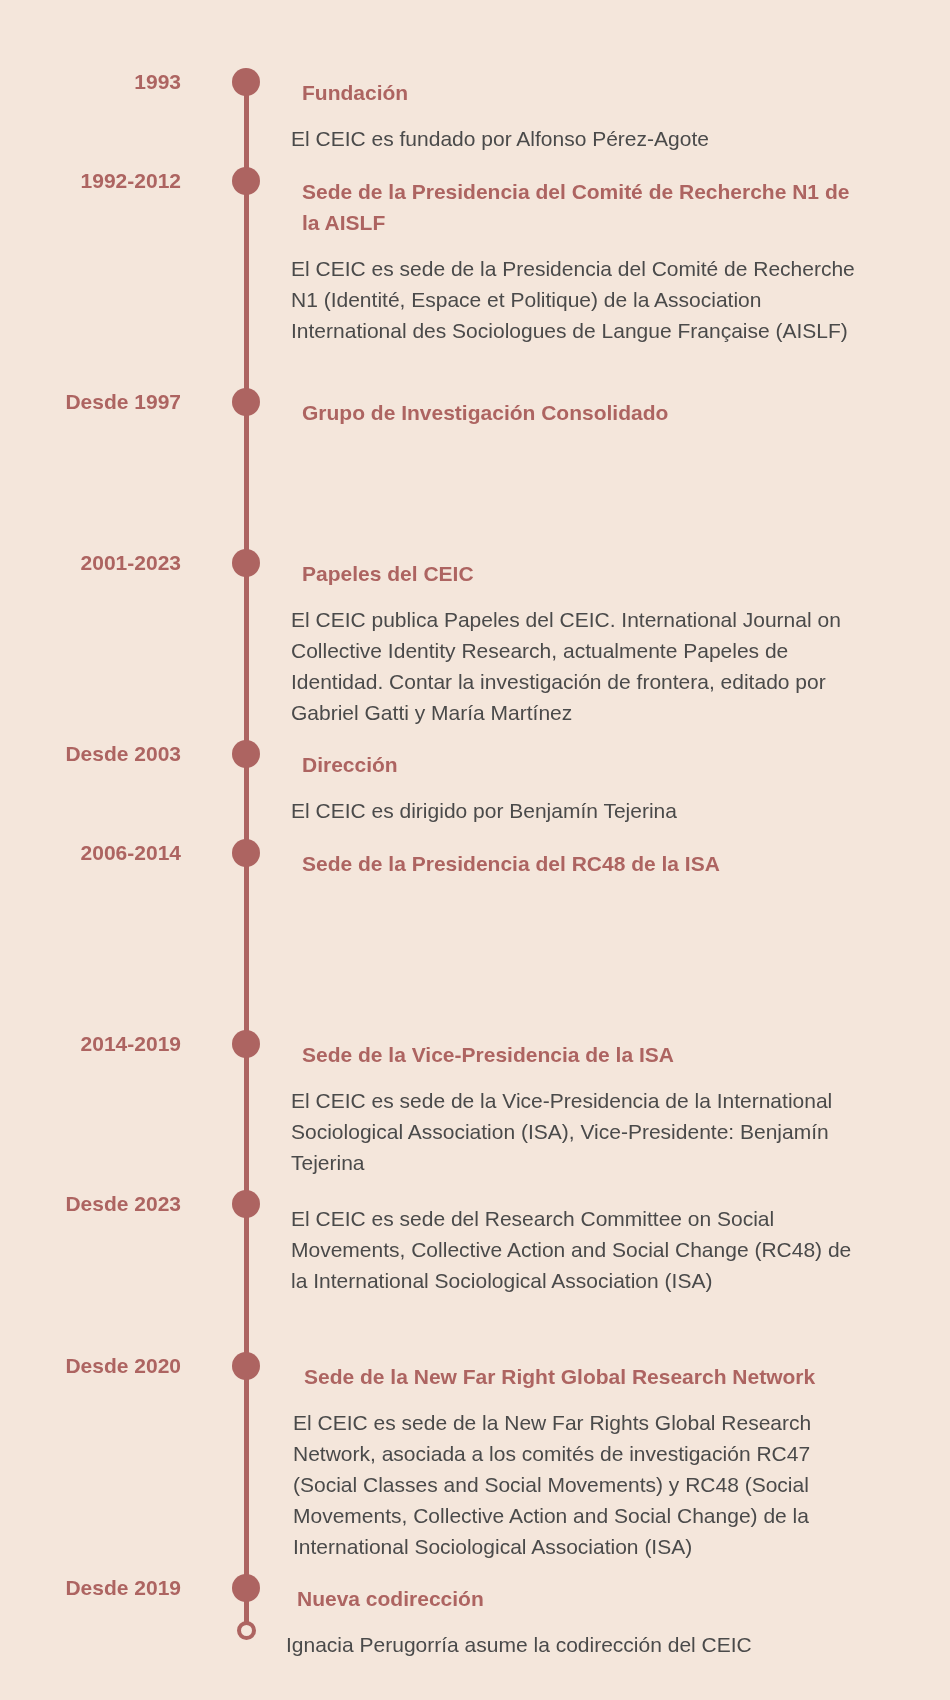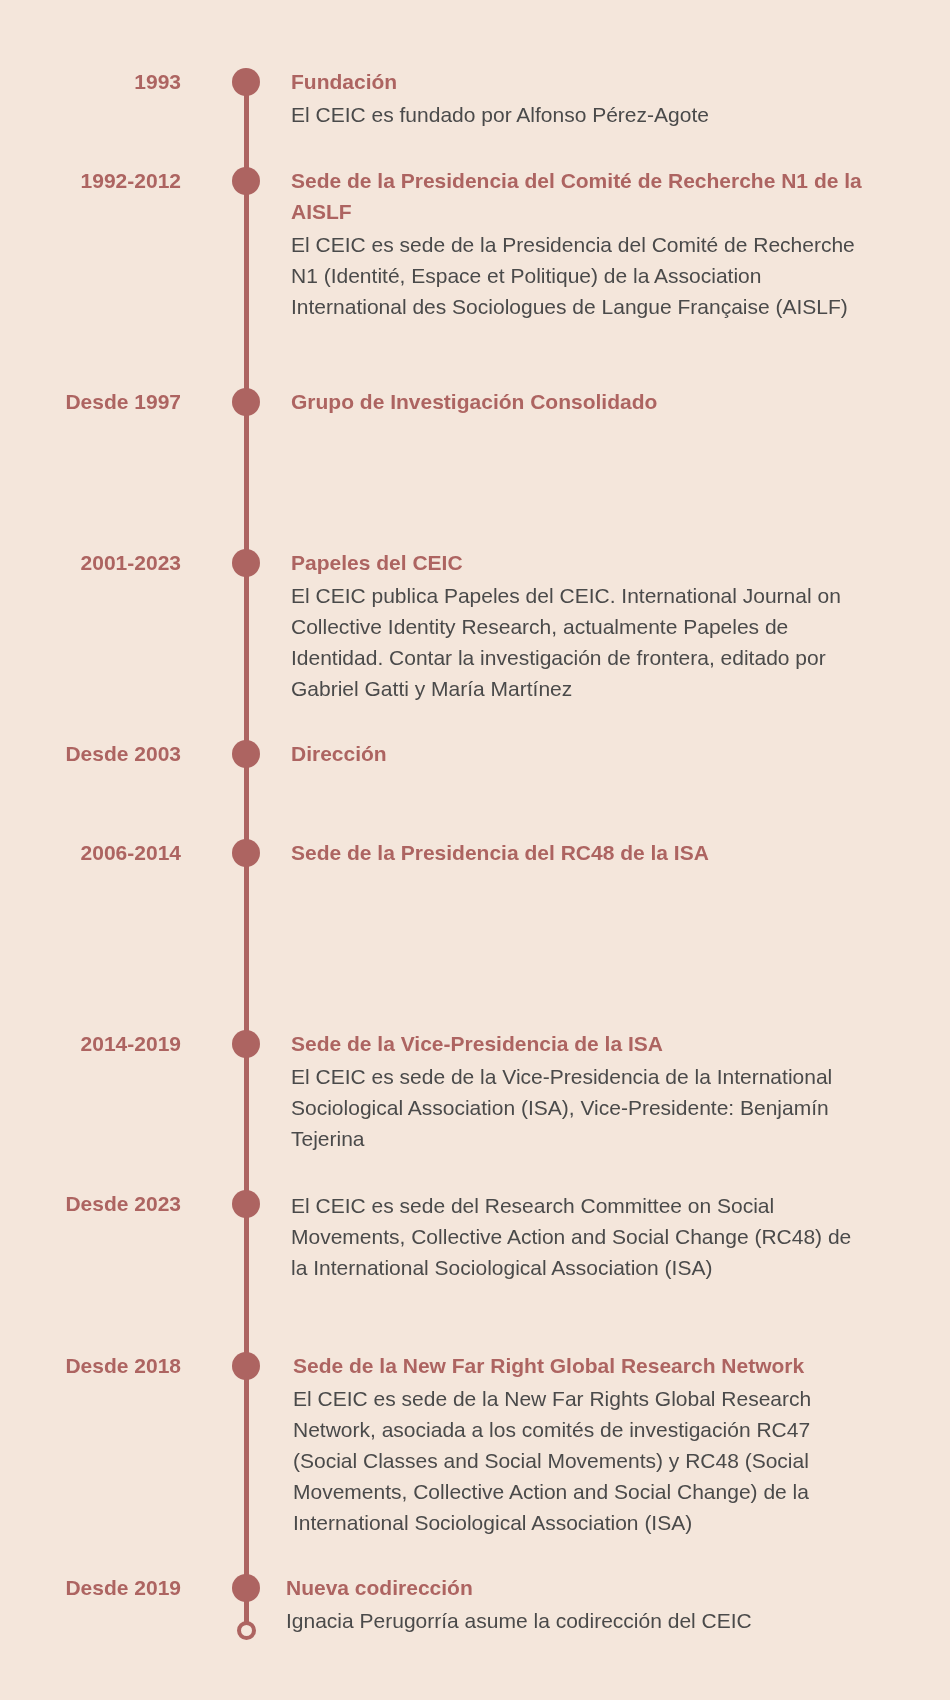--- a/index.html
+++ b/index.html
@@ -15,24 +15,24 @@
   .year {
     position:absolute; right:769px; top:0; font-weight:bold; font-size:21px;
     color:#ad6461; white-space:nowrap; line-height:32px;
   }
   .dot {
     position:absolute; left:232px; top:2px; width:28px; height:28px;
     border-radius:50%; background:#ad6461;
   }
   .content { position:absolute; left:291px; top:0; width:575px; }
   .title {
-    font-weight:bold; font-size:21px; color:#ad6461; line-height:31px; margin:0;
+    font-weight:bold; font-size:21px; color:#ad6461; line-height:31px; margin:11px;
   }
   .desc {
-    font-size:21px; color:#4a4a4a; line-height:31px; margin-top:2px;
+    font-size:21px; color:#4a4a4a; line-height:31px; margin-top:15px;
   }
   .end-ring {
     position:absolute; left:237px; top:1621px; width:11px; height:11px;
     border:4px solid #ad6461; border-radius:50%; background:#f4e6db;
   }
 </style>
 </head>
 <body>
 
 <div class="timeline">
@@ -71,20 +71,21 @@
       <div class="title">Papeles del CEIC</div>
       <div class="desc">El CEIC publica Papeles del CEIC. International Journal on Collective Identity Research, actualmente Papeles de Identidad. Contar la investigación de frontera, editado por Gabriel Gatti y María Martínez</div>
     </div>
   </div>
 
   <div class="item" style="top:738px;">
     <div class="year">Desde 2003</div>
     <div class="dot"></div>
     <div class="content">
       <div class="title">Dirección</div>
+      <div class="desc">El CEIC es dirigido por Benjamín Tejerina</div>
     </div>
   </div>
 
   <div class="item" style="top:837px;">
     <div class="year">2006-2014</div>
     <div class="dot"></div>
     <div class="content">
       <div class="title">Sede de la Presidencia del RC48 de la ISA</div>
     </div>
   </div>
@@ -100,21 +101,21 @@
 
   <div class="item" style="top:1188px;">
     <div class="year">Desde 2023</div>
     <div class="dot"></div>
     <div class="content">
       <div class="desc">El CEIC es sede del Research Committee on Social Movements, Collective Action and Social Change (RC48) de la International Sociological Association (ISA)</div>
     </div>
   </div>
 
   <div class="item" style="top:1350px;">
-    <div class="year">Desde 2018</div>
+    <div class="year">Desde 2020</div>
     <div class="dot"></div>
     <div class="content" style="left:293px;">
       <div class="title">Sede de la New Far Right Global Research Network</div>
       <div class="desc">El CEIC es sede de la New Far Rights Global Research Network, asociada a los comités de investigación RC47 (Social Classes and Social Movements) y RC48 (Social Movements, Collective Action and Social Change) de la International Sociological Association (ISA)</div>
     </div>
   </div>
 
   <div class="item" style="top:1572px;">
     <div class="year">Desde 2019</div>
     <div class="dot"></div>

